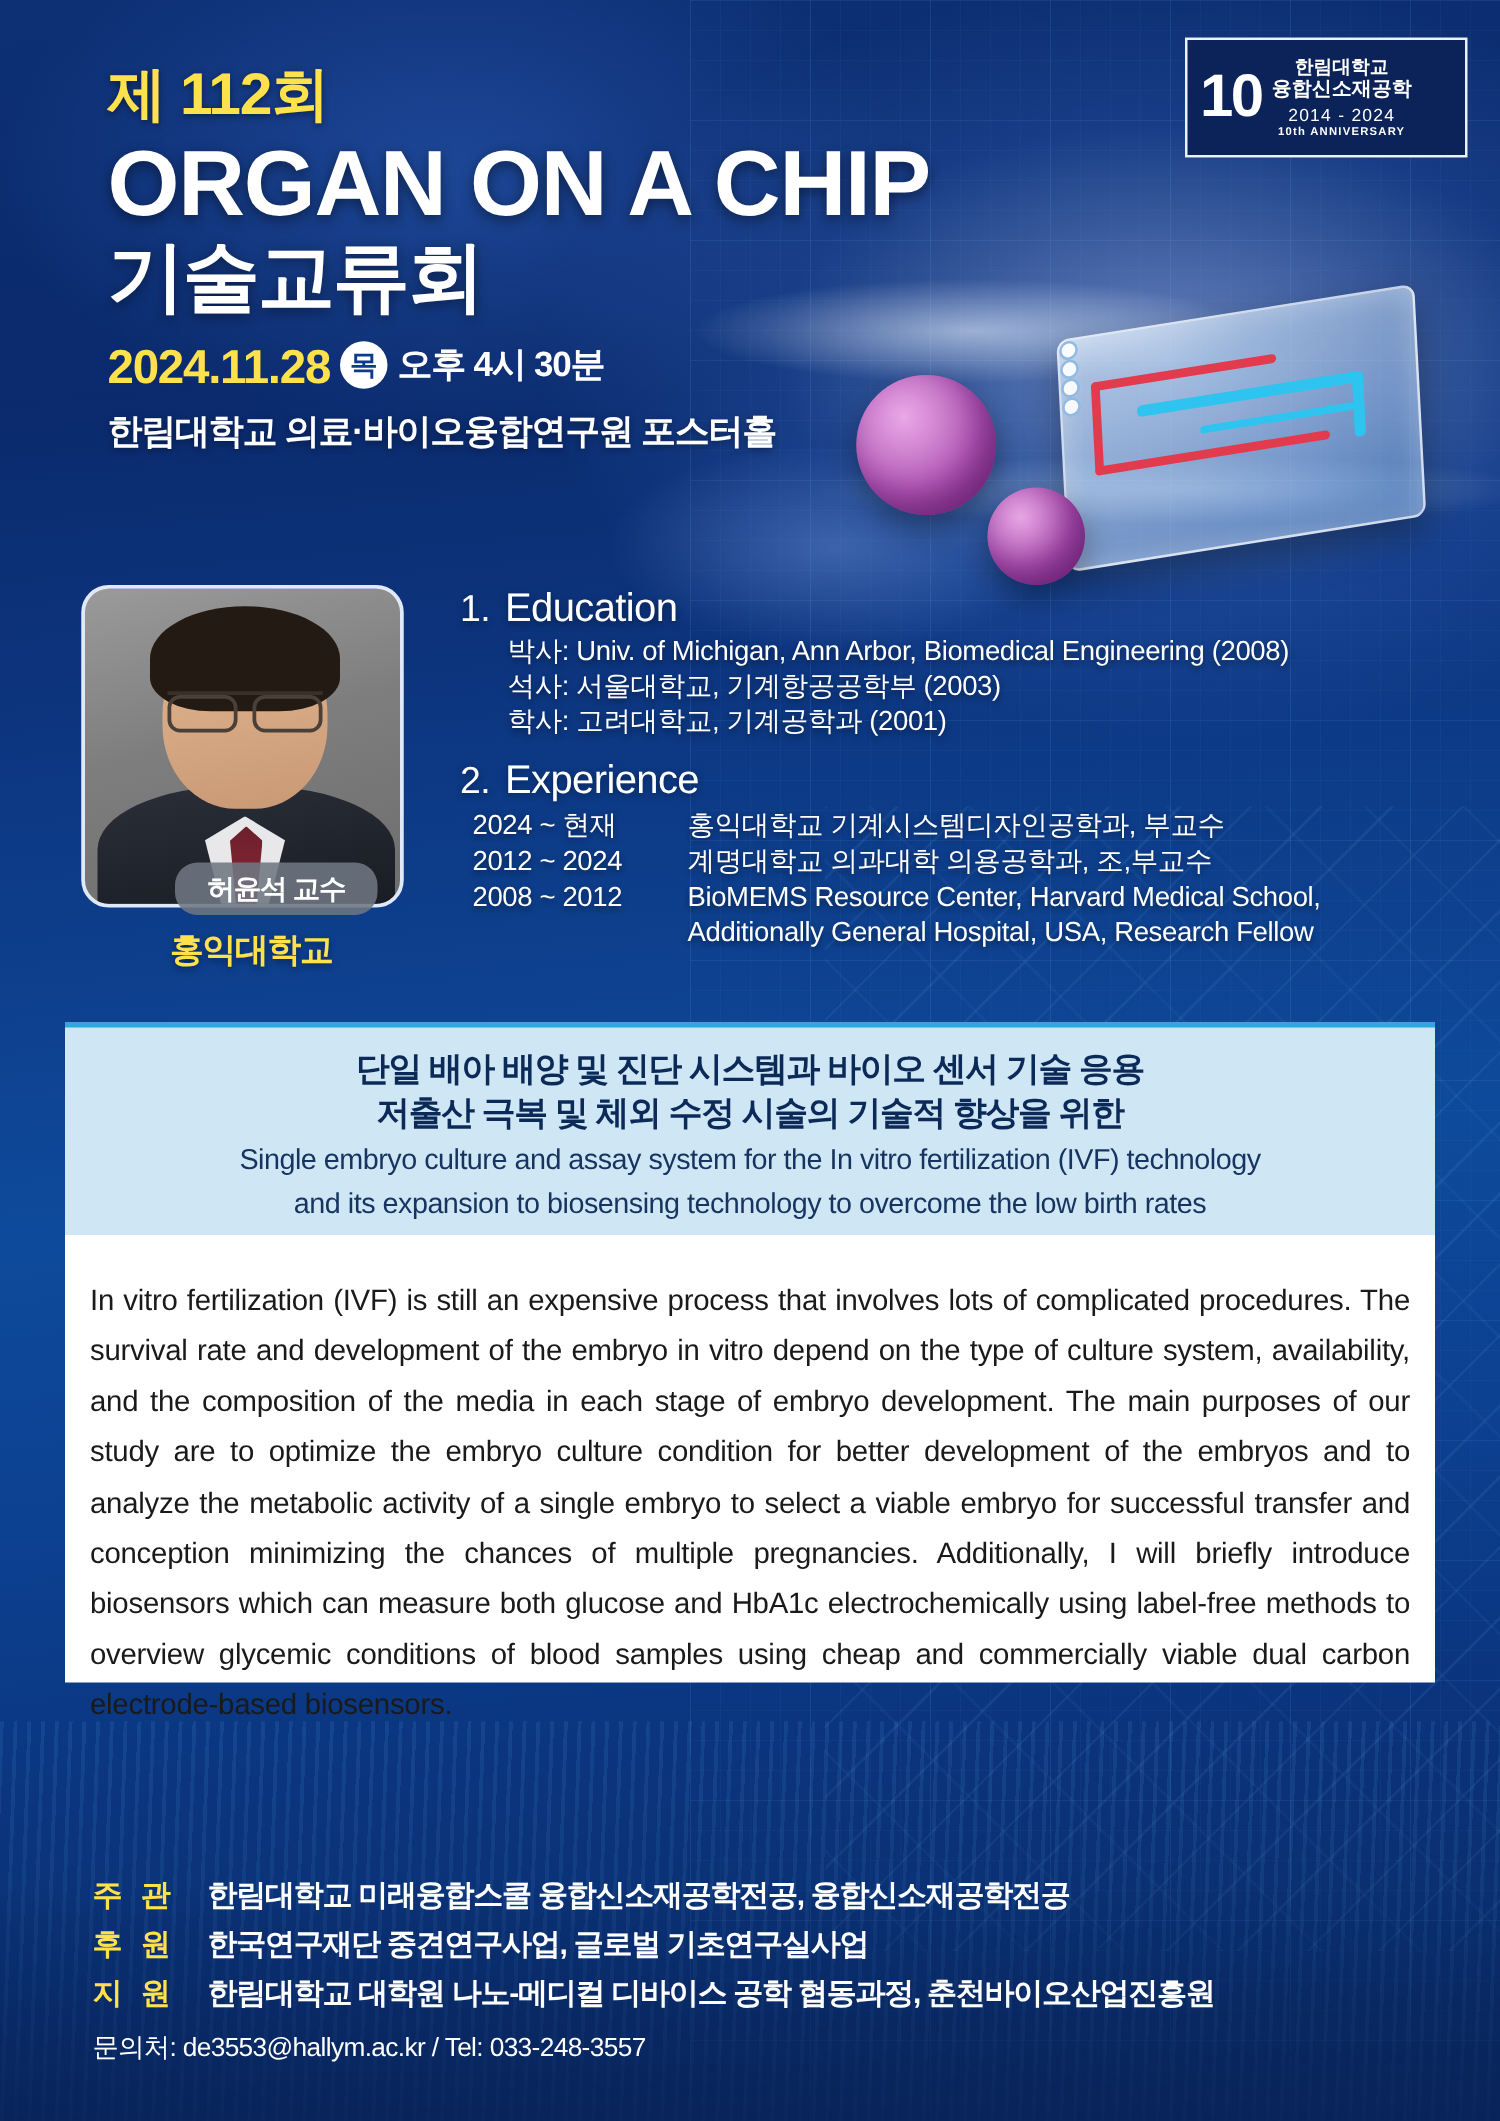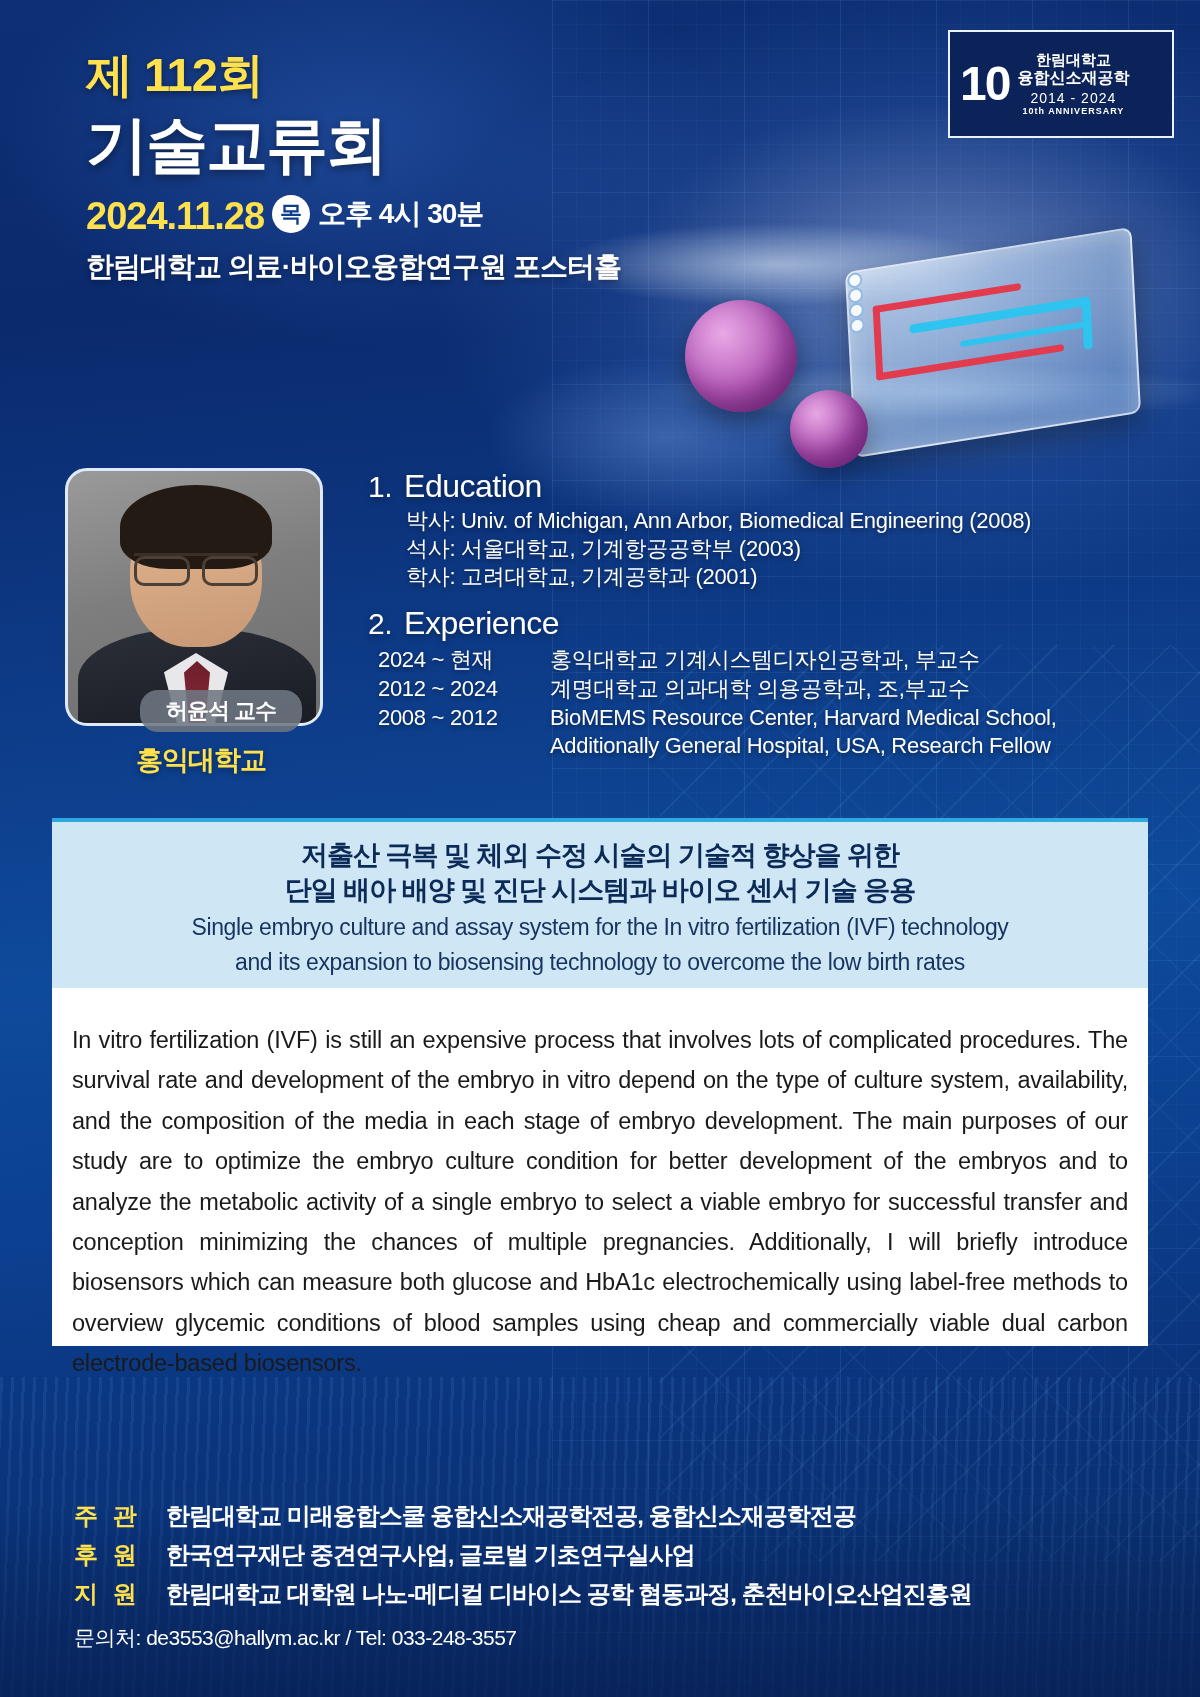--- a/index.html
+++ b/index.html
@@ -48,21 +48,21 @@
     background:
       radial-gradient(ellipse 320px 60px at 40% 40%, rgba(235,245,255,.55), rgba(235,245,255,0) 70%),
       radial-gradient(ellipse 420px 40px at 62% 62%, rgba(200,225,255,.35), rgba(200,225,255,0) 70%),
       radial-gradient(ellipse 260px 120px at 25% 70%, rgba(150,190,255,.30), rgba(150,190,255,0) 70%);
     filter: blur(1px);
   }
 
   
   .badge {
     position: absolute; right: 26px; top: 30px;
-    width: 226px; height: 108px;
+    width: 226px; height: 96px;
     background: #0b2359;
     border: 2px solid #e9f2ff;
     display: flex; align-items: center;
     padding: 4px 8px 4px 10px;
     color: #fff;
   }
   .badge .num {
     font-size: 48px; font-weight: 800; letter-spacing: -2px;
     line-height: 1; padding-right: 8px;
   }
@@ -268,20 +268,21 @@
     <div class="dot d1"></div>
       <div class="dot d2"></div>
       <div class="dot d3"></div>
       <div class="dot d4"></div>
   </div>
   <div class="virus v1"></div>
   <div class="virus v2"></div>
 
   <div class="hdr">
     <div class="ed">제 112회</div>
+    <div class="title">ORGAN ON A CHIP</div>
     <div class="subtitle">기술교류회</div>
     <div class="dateline">
       <span class="d1">2024.11.28</span>
       <span class="day">목</span>
       <span class="d2">오후 4시 30분</span>
     </div>
     <div class="venue">한림대학교 의료·바이오융합연구원 포스터홀</div>
   </div>
 
   <div class="photo">
@@ -323,22 +324,22 @@
         <span class="yr">2008 ~ 2012</span>
         <span>BioMEMS Resource Center, Harvard Medical School,</span>
       </div>
       <div class="row">
         <span class="cont">Additionally General Hospital, USA, Research Fellow</span>
       </div>
     </div>
   </div>
 
   <div class="band">
+    <div class="kr">단일 배아 배양 및 진단 시스템과 바이오 센서 기술 응용</div>
     <div class="kr">저출산 극복 및 체외 수정 시술의 기술적 향상을 위한</div>
-    <div class="kr">단일 배아 배양 및 진단 시스템과 바이오 센서 기술 응용</div>
     <div class="en">Single embryo culture and assay system for the In vitro fertilization (IVF) technology</div>
     <div class="en">and its expansion to biosensing technology to overcome the low birth rates</div>
   </div>
 
   <div class="abstract">
     <p>In vitro fertilization (IVF) is still an expensive process that involves lots of complicated procedures. The survival rate and development of the embryo in vitro depend on the type of culture system, availability, and the composition of the media in each stage of embryo development. The main purposes of our study are to optimize the embryo culture condition for better development of the embryos and to analyze the metabolic activity of a single embryo to select a viable embryo for successful transfer and conception minimizing the chances of multiple pregnancies. Additionally, I will briefly introduce biosensors which can measure both glucose and HbA1c electrochemically using label-free methods to overview glycemic conditions of blood samples using cheap and commercially viable dual carbon electrode-based biosensors.</p>
   </div>
 
   <div class="footer">
     <div class="frow">

